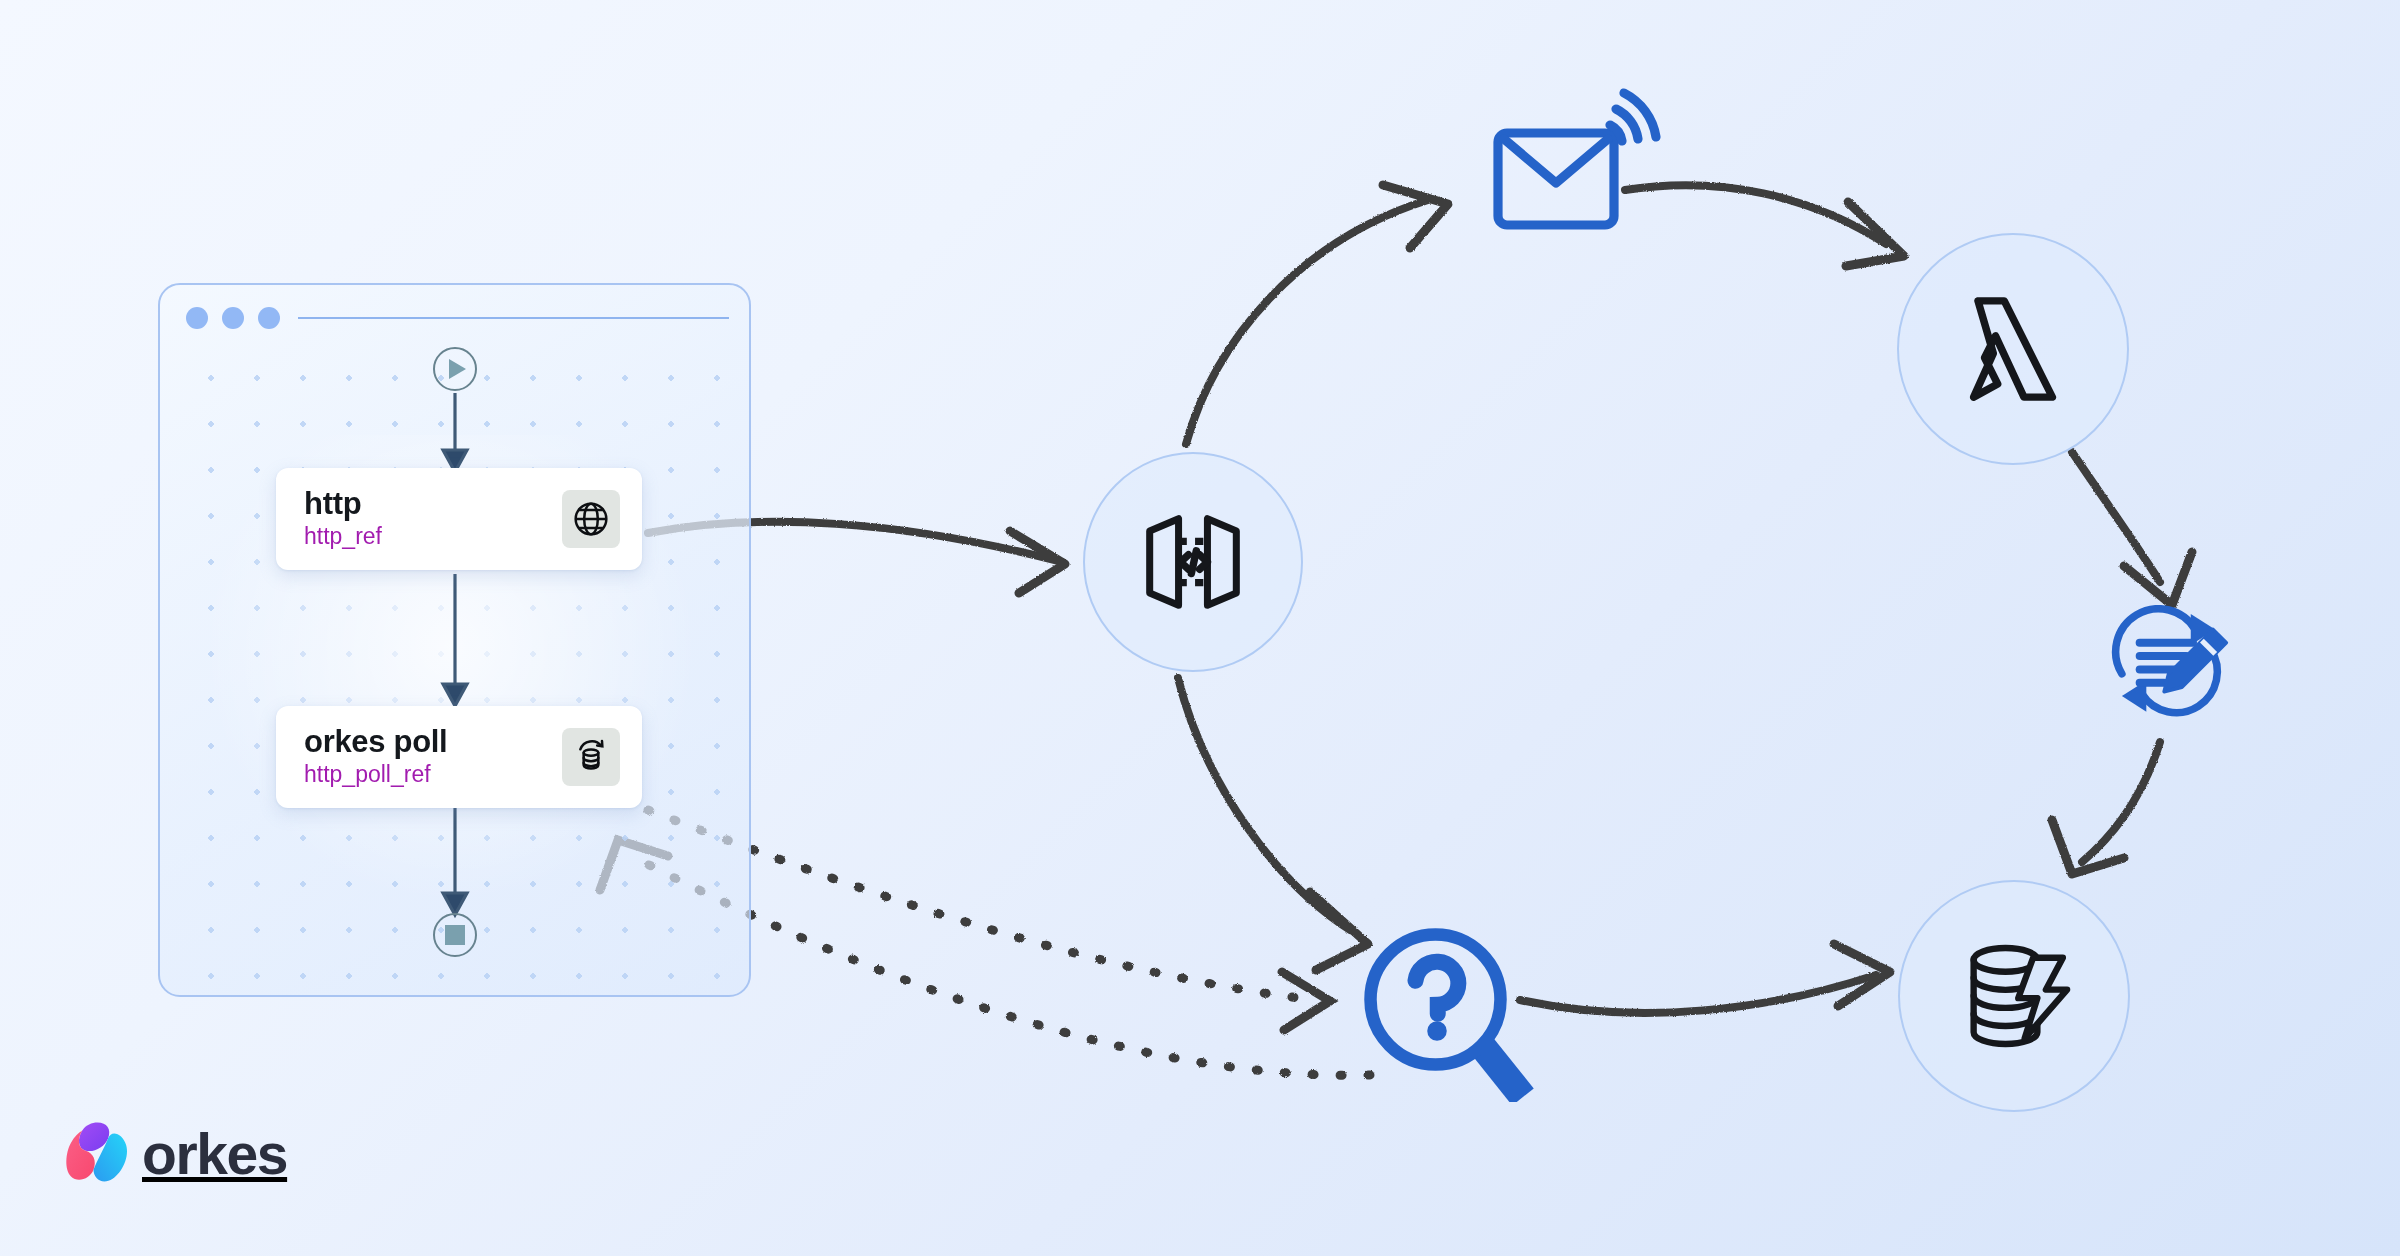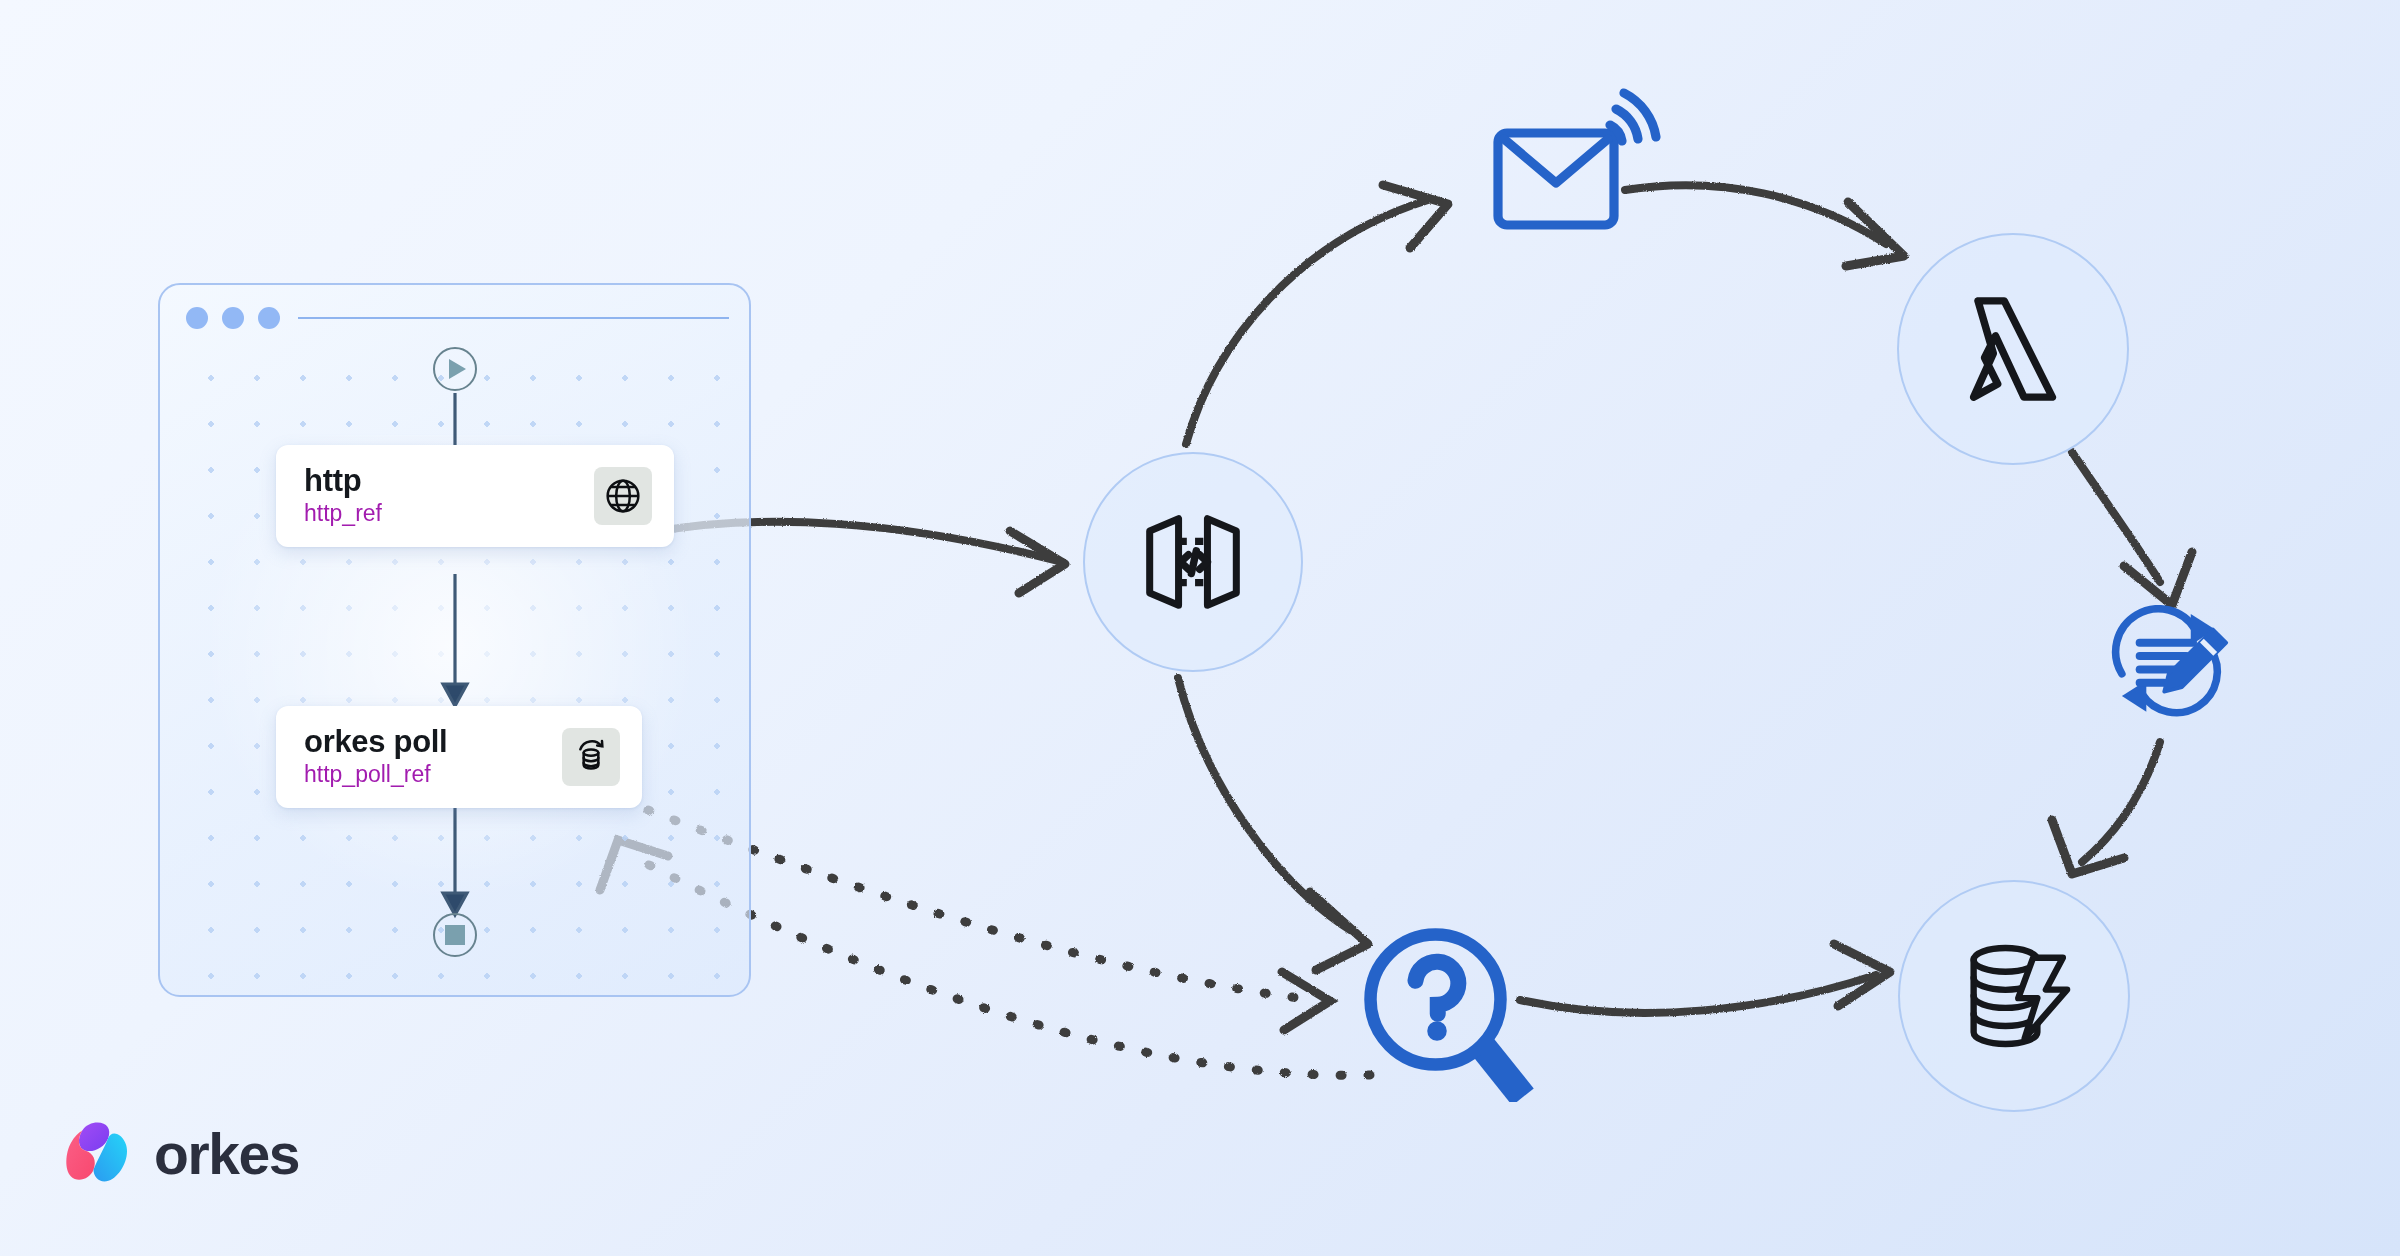--- a/index.html
+++ b/index.html
@@ -38,21 +38,21 @@
   .wf-dot.d1{ left:26px } .wf-dot.d2{ left:62px } .wf-dot.d3{ left:98px }
   .wf-rule{ position:absolute; left:138px; top:32px; right:20px; height:2px; background:#8fb4ef; }
 
   
   .task-card{
     position:absolute; background:#fff; border-radius:12px;
     box-shadow: 0 6px 18px rgba(110,140,190,.20), 0 1px 3px rgba(110,140,190,.16);
     display:flex; align-items:center; justify-content:space-between;
     padding:0 22px 0 28px;
   }
-  .task-card.c1{ left:276px; top:445px; width:398px; height:102px; }
+  .task-card.c1{ left:276px; top:468px; width:366px; height:102px; }
   .task-card.c2{ left:276px; top:706px; width:366px; height:102px; }
   .task-text{ display:flex; flex-direction:column; gap:2px; }
   .task-title{ font-size:31px; font-weight:700; color:#14181d; letter-spacing:-.3px; line-height:1.1; }
   .task-ref{ font-size:23px; color:#a21caf; line-height:1.2; }
   .task-icon{
     width:58px; height:58px; border-radius:8px; background:#e1e5e2;
     display:flex; align-items:center; justify-content:center; flex:0 0 auto;
   }
   .task-icon svg{ display:block; }
 
@@ -77,21 +77,21 @@
   .ic-api { left:1083px; top:452px;  width:220px; height:220px; }
   .ic-lambda{ left:1897px; top:233px; width:232px; height:232px; }
   .ic-db  { left:1898px; top:880px;  width:232px; height:232px; }
 
   .plain-icon{ position:absolute; display:flex; align-items:center; justify-content:center; }
   .pi-mail{ left:1482px; top:85px; width:200px; height:160px; }
   .pi-doc { left:2098px; top:605px; width:150px; height:120px; }
   .pi-search{ left:1358px; top:922px; width:180px; height:180px; }
 
   
-  .logo{ position:absolute; left:62px; top:1118px; display:flex; align-items:center; gap:20px; }
+  .logo{ position:absolute; left:62px; top:1118px; display:flex; align-items:center; gap:8px;text-decoration:underline; }
   .logo-word{ font-size:57px; font-weight:700; color:#2b2f3e; letter-spacing:-1.4px; }
 </style>
 </head>
 <body>
 
 <div class="stage">
 
   <svg class="layer" viewBox="0 0 2400 1256">
     <defs>
       <filter id="rough">

